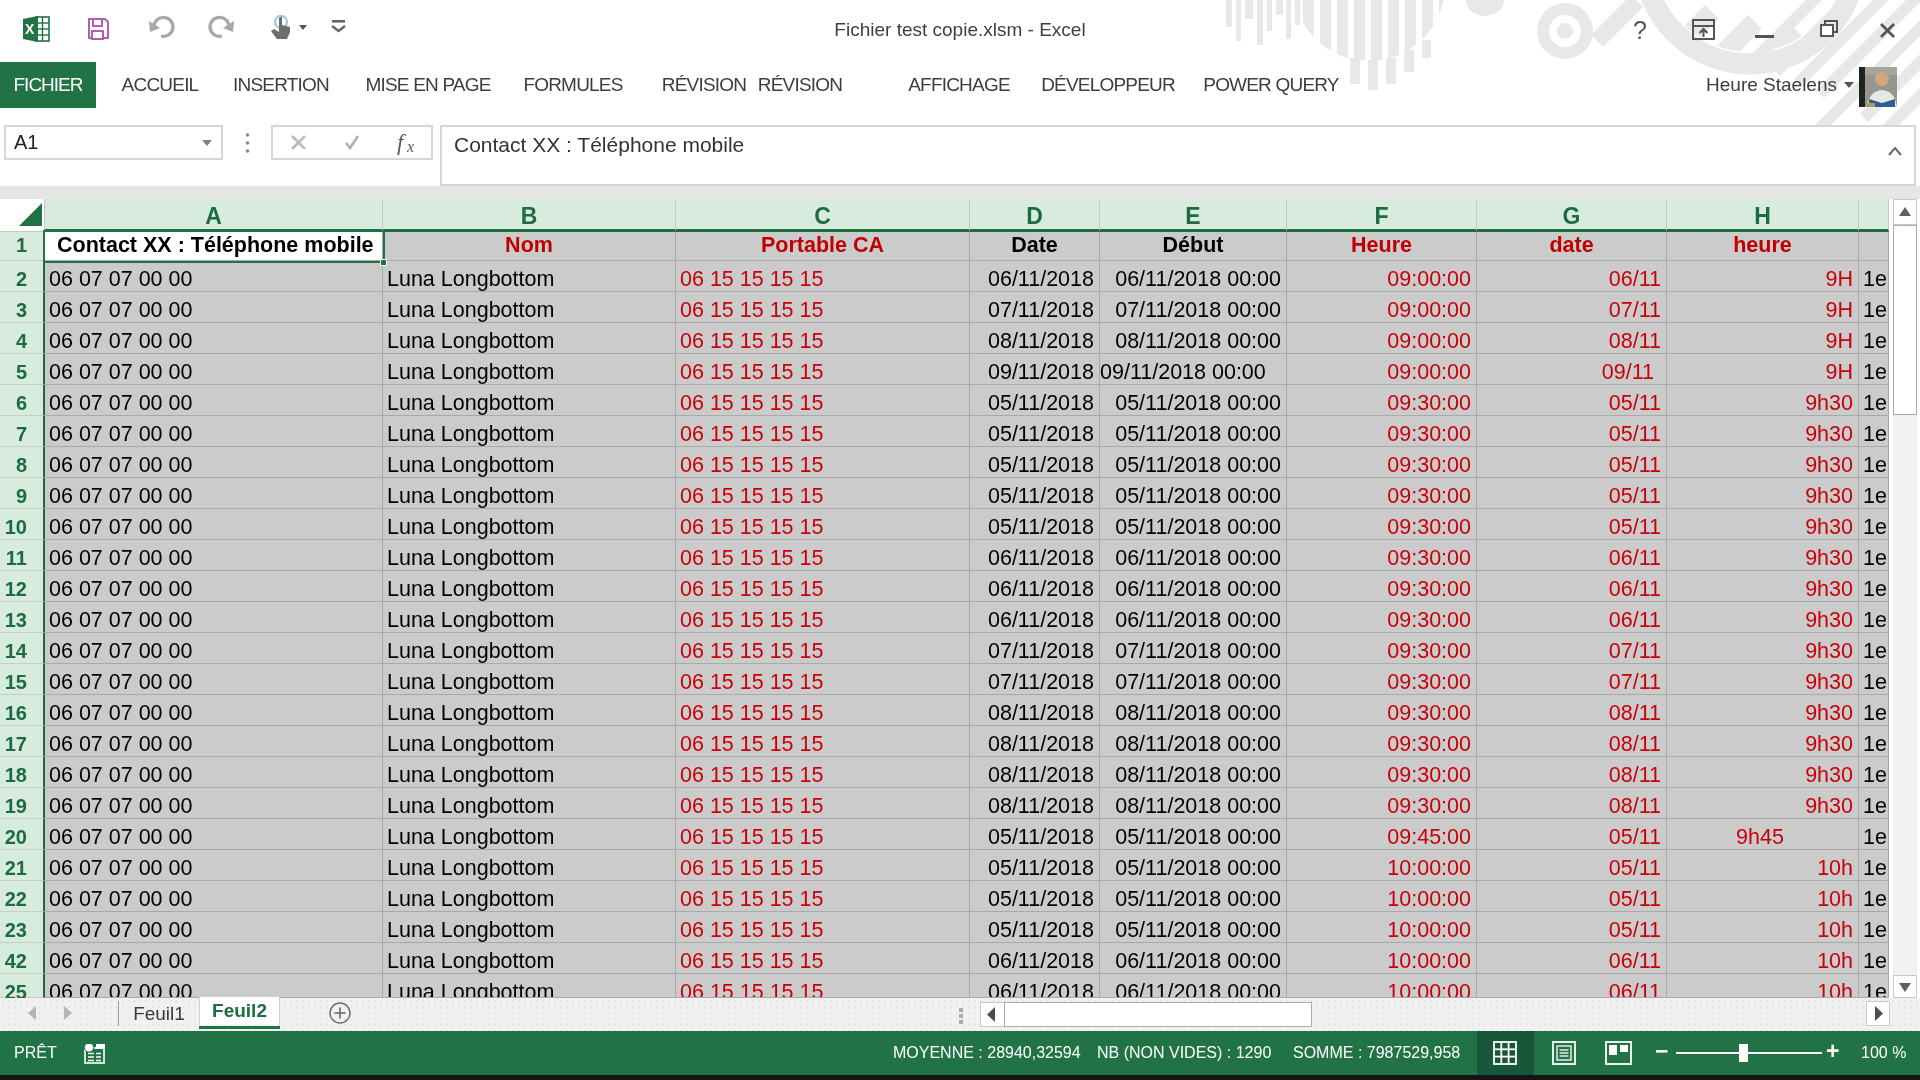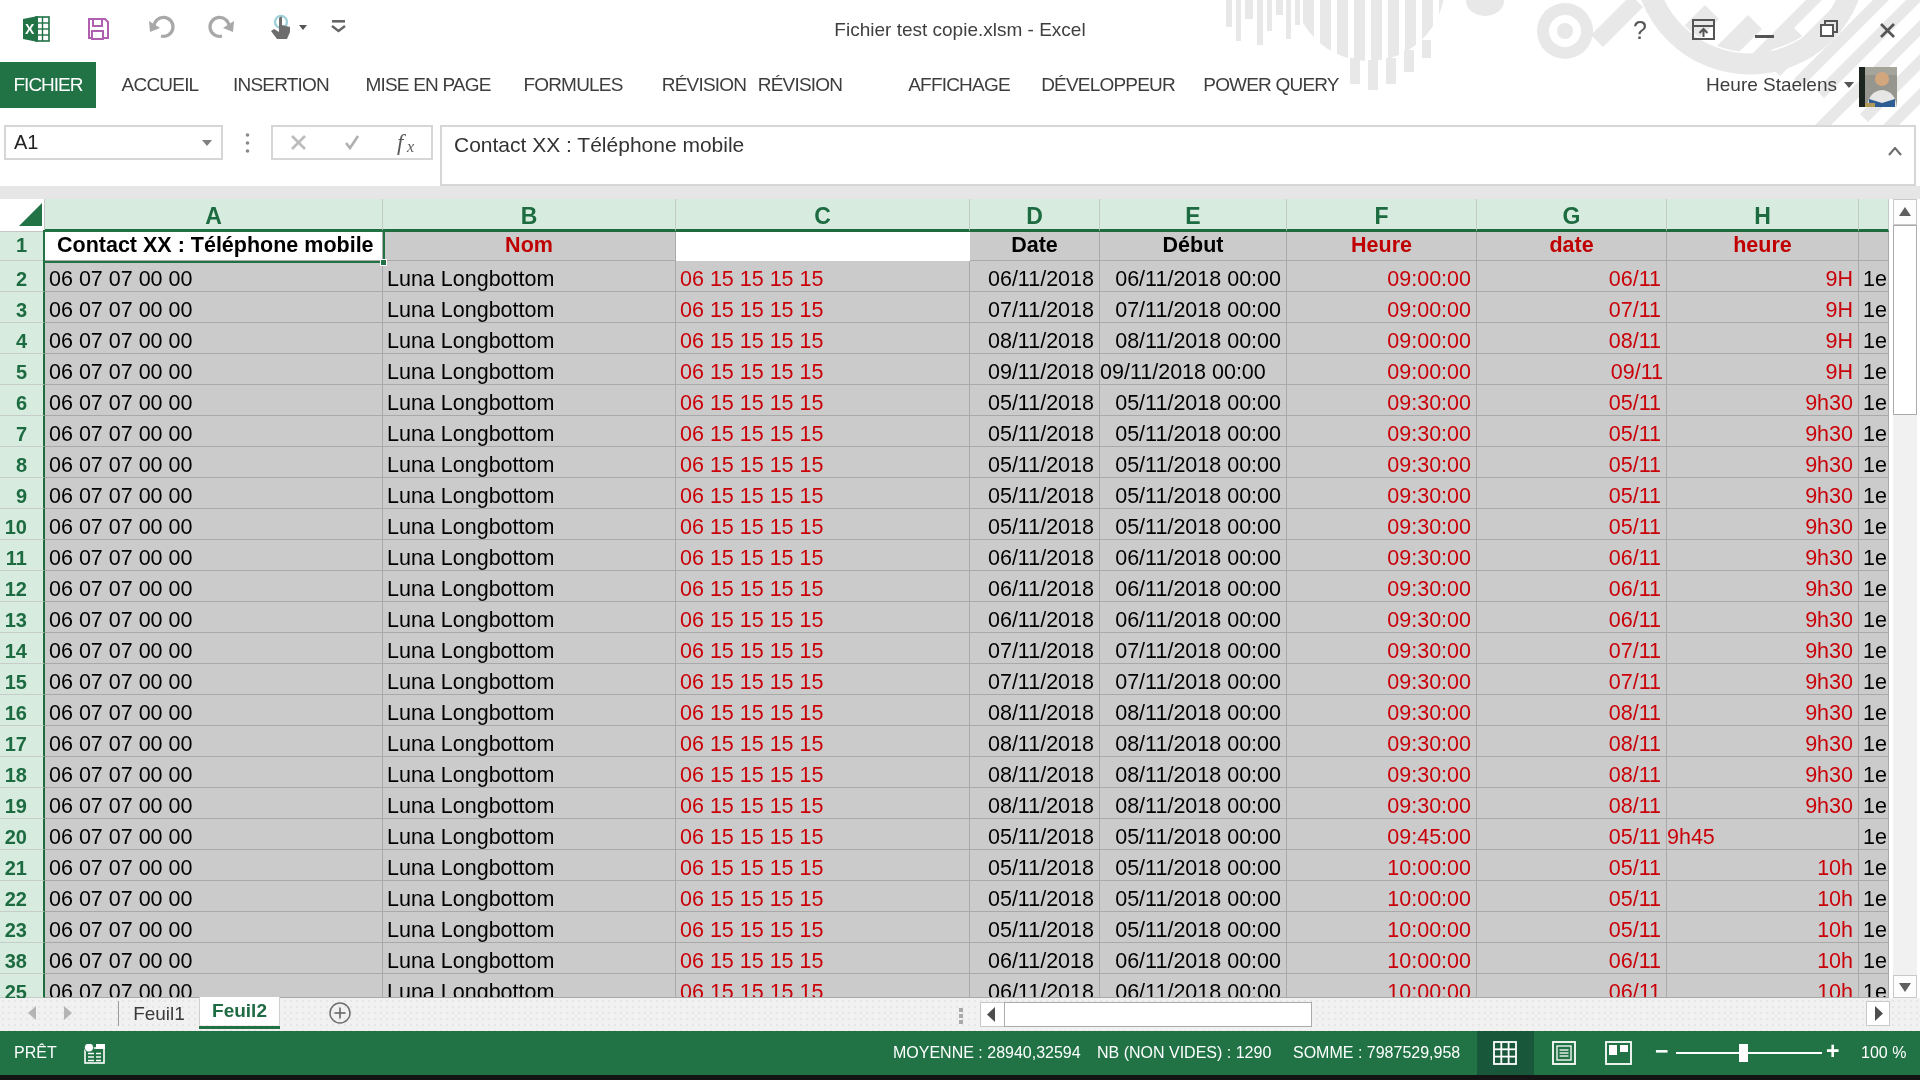--- a/index.html
+++ b/index.html
@@ -212,24 +212,25 @@
 <div class="rhead" style="top:434px;height:31px;line-height:36px"><span style="padding-right:16px">14</span></div>
 <div class="rhead" style="top:465px;height:31px;line-height:36px"><span style="padding-right:16px">15</span></div>
 <div class="rhead" style="top:496px;height:31px;line-height:36px"><span style="padding-right:16px">16</span></div>
 <div class="rhead" style="top:527px;height:31px;line-height:36px"><span style="padding-right:16px">17</span></div>
 <div class="rhead" style="top:558px;height:31px;line-height:36px"><span style="padding-right:16px">18</span></div>
 <div class="rhead" style="top:589px;height:31px;line-height:36px"><span style="padding-right:16px">19</span></div>
 <div class="rhead" style="top:620px;height:31px;line-height:36px"><span style="padding-right:16px">20</span></div>
 <div class="rhead" style="top:651px;height:31px;line-height:36px"><span style="padding-right:16px">21</span></div>
 <div class="rhead" style="top:682px;height:31px;line-height:36px"><span style="padding-right:16px">22</span></div>
 <div class="rhead" style="top:713px;height:31px;line-height:36px"><span style="padding-right:16px">23</span></div>
-<div class="rhead" style="top:744px;height:31px;line-height:36px"><span style="padding-right:16px">38</span></div>
+<div class="rhead" style="top:744px;height:31px;line-height:36px"><span style="padding-right:16px">42</span></div>
 <div class="rhead" style="top:775px;height:24px;line-height:36px"><span style="padding-right:16px">25</span></div>
 <div class="cell bold " style="left:45px;top:33px;width:338px;height:29px;line-height:27px;text-align:left;background:#fff;padding-left:12px">Contact XX : Téléphone mobile</div>
 <div class="cell bold red" style="left:383px;top:33px;width:293px;height:29px;line-height:27px;text-align:center;background:#cbcbcb;">Nom</div>
+<div class="cell bold red" style="left:676px;top:33px;width:294px;height:29px;line-height:27px;text-align:center;background:#cbcbcb;">Portable CA</div>
 <div class="cell bold " style="left:970px;top:33px;width:130px;height:29px;line-height:27px;text-align:center;background:#cbcbcb;">Date</div>
 <div class="cell bold " style="left:1100px;top:33px;width:187px;height:29px;line-height:27px;text-align:center;background:#cbcbcb;">Début</div>
 <div class="cell bold red" style="left:1287px;top:33px;width:190px;height:29px;line-height:27px;text-align:center;background:#cbcbcb;">Heure</div>
 <div class="cell bold red" style="left:1477px;top:33px;width:190px;height:29px;line-height:27px;text-align:center;background:#cbcbcb;">date</div>
 <div class="cell bold red" style="left:1667px;top:33px;width:192px;height:29px;line-height:27px;text-align:center;background:#cbcbcb;">heure</div>
 <div class="cell bold " style="left:1859px;top:33px;width:30px;height:29px;line-height:27px;text-align:center;background:#cbcbcb;"></div>
 <div class="cell " style="left:45px;top:62px;width:338px;height:31px;line-height:37px;text-align:left;padding-left:4px">06 07 07 00 00</div>
 <div class="cell " style="left:383px;top:62px;width:293px;height:31px;line-height:37px;text-align:left;padding-left:4px">Luna Longbottom</div>
 <div class="cell dred" style="left:676px;top:62px;width:294px;height:31px;line-height:37px;text-align:left;padding-left:4px">06 15 15 15 15</div>
 <div class="cell " style="left:970px;top:62px;width:130px;height:31px;line-height:37px;text-align:right;padding-right:5px">06/11/2018</div>
@@ -255,21 +256,21 @@
 <div class="cell dred" style="left:1287px;top:124px;width:190px;height:31px;line-height:37px;text-align:right;padding-right:5px">09:00:00</div>
 <div class="cell dred" style="left:1477px;top:124px;width:190px;height:31px;line-height:37px;text-align:right;padding-right:5px">08/11</div>
 <div class="cell dred" style="left:1667px;top:124px;width:192px;height:31px;line-height:37px;text-align:right;padding-right:5px">9H</div>
 <div class="cell " style="left:1859px;top:124px;width:30px;height:31px;line-height:37px;text-align:left;padding-left:4px">1er</div>
 <div class="cell " style="left:45px;top:155px;width:338px;height:31px;line-height:37px;text-align:left;padding-left:4px">06 07 07 00 00</div>
 <div class="cell " style="left:383px;top:155px;width:293px;height:31px;line-height:37px;text-align:left;padding-left:4px">Luna Longbottom</div>
 <div class="cell dred" style="left:676px;top:155px;width:294px;height:31px;line-height:37px;text-align:left;padding-left:4px">06 15 15 15 15</div>
 <div class="cell " style="left:970px;top:155px;width:130px;height:31px;line-height:37px;text-align:right;padding-right:5px">09/11/2018</div>
 <div class="cell " style="left:1100px;top:155px;width:187px;height:31px;line-height:37px;text-align:right;padding-right:21px">09/11/2018 00:00</div>
 <div class="cell dred" style="left:1287px;top:155px;width:190px;height:31px;line-height:37px;text-align:right;padding-right:5px">09:00:00</div>
-<div class="cell dred" style="left:1477px;top:155px;width:190px;height:31px;line-height:37px;text-align:right;padding-right:3px">09/11</div>
+<div class="cell dred" style="left:1477px;top:155px;width:190px;height:31px;line-height:37px;text-align:right;padding-right:12px">09/11</div>
 <div class="cell dred" style="left:1667px;top:155px;width:192px;height:31px;line-height:37px;text-align:right;padding-right:5px">9H</div>
 <div class="cell " style="left:1859px;top:155px;width:30px;height:31px;line-height:37px;text-align:left;padding-left:4px">1er</div>
 <div class="cell " style="left:45px;top:186px;width:338px;height:31px;line-height:37px;text-align:left;padding-left:4px">06 07 07 00 00</div>
 <div class="cell " style="left:383px;top:186px;width:293px;height:31px;line-height:37px;text-align:left;padding-left:4px">Luna Longbottom</div>
 <div class="cell dred" style="left:676px;top:186px;width:294px;height:31px;line-height:37px;text-align:left;padding-left:4px">06 15 15 15 15</div>
 <div class="cell " style="left:970px;top:186px;width:130px;height:31px;line-height:37px;text-align:right;padding-right:5px">05/11/2018</div>
 <div class="cell " style="left:1100px;top:186px;width:187px;height:31px;line-height:37px;text-align:right;padding-right:5px">05/11/2018 00:00</div>
 <div class="cell dred" style="left:1287px;top:186px;width:190px;height:31px;line-height:37px;text-align:right;padding-right:5px">09:30:00</div>
 <div class="cell dred" style="left:1477px;top:186px;width:190px;height:31px;line-height:37px;text-align:right;padding-right:5px">05/11</div>
 <div class="cell dred" style="left:1667px;top:186px;width:192px;height:31px;line-height:37px;text-align:right;padding-right:5px">9h30</div>
@@ -391,21 +392,21 @@
 <div class="cell dred" style="left:1477px;top:589px;width:190px;height:31px;line-height:37px;text-align:right;padding-right:5px">08/11</div>
 <div class="cell dred" style="left:1667px;top:589px;width:192px;height:31px;line-height:37px;text-align:right;padding-right:5px">9h30</div>
 <div class="cell " style="left:1859px;top:589px;width:30px;height:31px;line-height:37px;text-align:left;padding-left:4px">1er</div>
 <div class="cell " style="left:45px;top:620px;width:338px;height:31px;line-height:37px;text-align:left;padding-left:4px">06 07 07 00 00</div>
 <div class="cell " style="left:383px;top:620px;width:293px;height:31px;line-height:37px;text-align:left;padding-left:4px">Luna Longbottom</div>
 <div class="cell dred" style="left:676px;top:620px;width:294px;height:31px;line-height:37px;text-align:left;padding-left:4px">06 15 15 15 15</div>
 <div class="cell " style="left:970px;top:620px;width:130px;height:31px;line-height:37px;text-align:right;padding-right:5px">05/11/2018</div>
 <div class="cell " style="left:1100px;top:620px;width:187px;height:31px;line-height:37px;text-align:right;padding-right:5px">05/11/2018 00:00</div>
 <div class="cell dred" style="left:1287px;top:620px;width:190px;height:31px;line-height:37px;text-align:right;padding-right:5px">09:45:00</div>
 <div class="cell dred" style="left:1477px;top:620px;width:190px;height:31px;line-height:37px;text-align:right;padding-right:5px">05/11</div>
-<div class="cell dred" style="left:1667px;top:620px;width:192px;height:31px;line-height:37px;text-align:left;padding-right:5px">9h45</div>
+<div class="cell dred" style="left:1667px;top:620px;width:192px;height:31px;line-height:37px;text-align:center;padding-right:5px">9h45</div>
 <div class="cell " style="left:1859px;top:620px;width:30px;height:31px;line-height:37px;text-align:left;padding-left:4px">1er</div>
 <div class="cell " style="left:45px;top:651px;width:338px;height:31px;line-height:37px;text-align:left;padding-left:4px">06 07 07 00 00</div>
 <div class="cell " style="left:383px;top:651px;width:293px;height:31px;line-height:37px;text-align:left;padding-left:4px">Luna Longbottom</div>
 <div class="cell dred" style="left:676px;top:651px;width:294px;height:31px;line-height:37px;text-align:left;padding-left:4px">06 15 15 15 15</div>
 <div class="cell " style="left:970px;top:651px;width:130px;height:31px;line-height:37px;text-align:right;padding-right:5px">05/11/2018</div>
 <div class="cell " style="left:1100px;top:651px;width:187px;height:31px;line-height:37px;text-align:right;padding-right:5px">05/11/2018 00:00</div>
 <div class="cell dred" style="left:1287px;top:651px;width:190px;height:31px;line-height:37px;text-align:right;padding-right:5px">10:00:00</div>
 <div class="cell dred" style="left:1477px;top:651px;width:190px;height:31px;line-height:37px;text-align:right;padding-right:5px">05/11</div>
 <div class="cell dred" style="left:1667px;top:651px;width:192px;height:31px;line-height:37px;text-align:right;padding-right:5px">10h</div>
 <div class="cell " style="left:1859px;top:651px;width:30px;height:31px;line-height:37px;text-align:left;padding-left:4px">1er</div>

